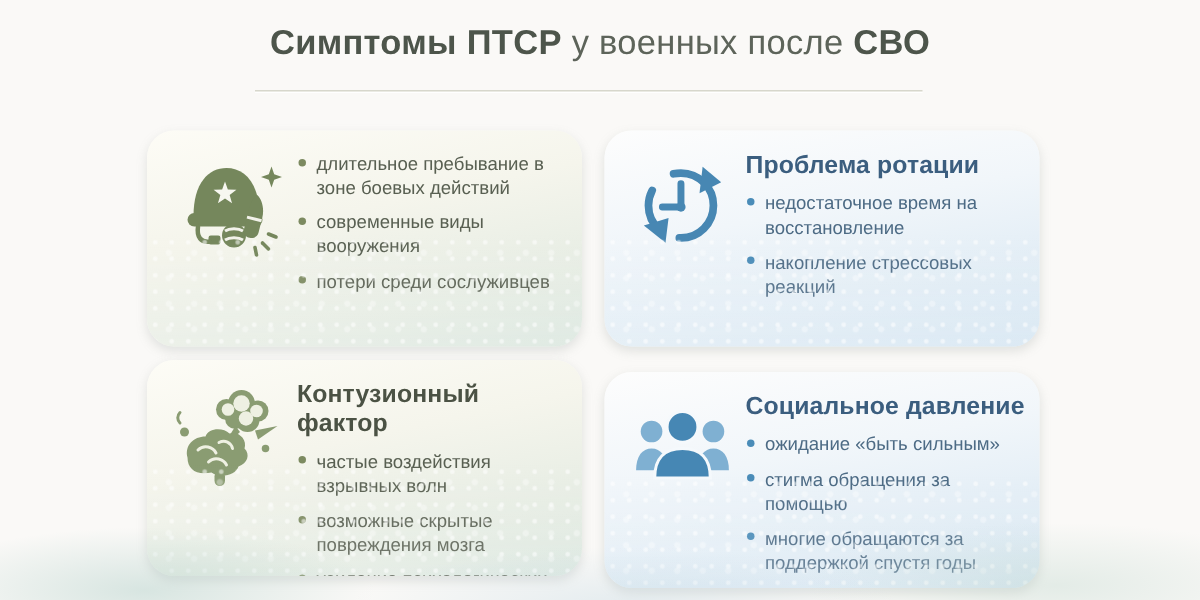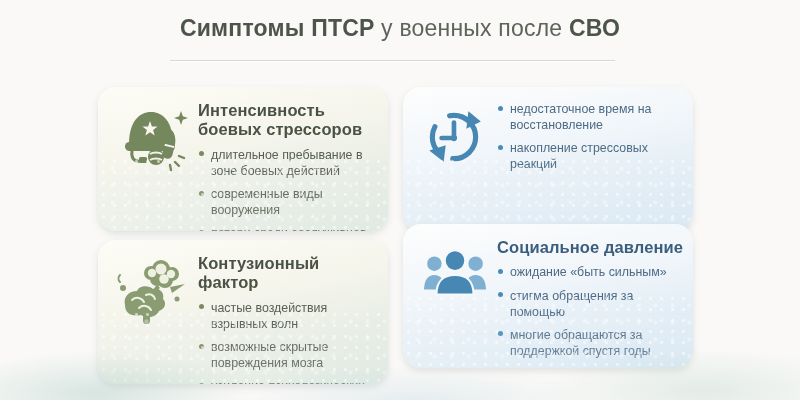--- a/index.html
+++ b/index.html
@@ -26,21 +26,21 @@
   .card{
     position:absolute;width:290px;height:144px;box-sizing:border-box;
     border-radius:18px;display:flex;align-items:flex-start;
     padding:10px 8px 10px 10px;
     box-shadow:0 3px 7px rgba(130,140,135,.22);
     overflow:hidden;
   }
   .card.c1{left:98px;top:87px;}
   .card.c2{left:403px;top:87px;}
   .card.c3{left:98px;top:240px;}
-  .card.c4{left:403px;top:224px;}
+  .card.c4{left:403px;top:248px;}
   .card.green{background:linear-gradient(168deg,#fdfcf6 0%,#f5f5ec 40%,#e5ece3 78%,#d9e6de 100%);}
   .card.blue{background:linear-gradient(170deg,#fdfdfd 0%,#f1f6fa 40%,#e0ecf5 75%,#d4e5f2 100%);}
   .card::after{ 
     content:"";position:absolute;left:0;right:0;bottom:0;height:52%;
     border-radius:0 0 18px 18px;pointer-events:none;
     background-image:
       radial-gradient(circle,rgba(255,255,255,.55) 1.1px,transparent 2px),
       radial-gradient(circle,rgba(255,255,255,.35) 1.6px,transparent 2.6px),
       linear-gradient(180deg,rgba(255,255,255,0),rgba(255,255,255,.18));
     background-size:11px 11px,17px 17px,100% 100%;
@@ -112,21 +112,20 @@
         </g>
         <g stroke="currentColor" stroke-width="2.4" stroke-linecap="round">
           <line x1="60" y1="60" x2="64" y2="64"></line>
           <line x1="64" y1="54" x2="69" y2="56"></line>
           <line x1="55" y1="63" x2="56" y2="68"></line>
         </g>
         <path d="M66 9 L67.8 14.2 L73 16 L67.8 17.8 L66 23 L64.2 17.8 L59 16 L64.2 14.2 Z" fill="currentColor"></path>
       </svg>
     </div>
     <div class="text-col">
-      <h2 class="card-title">Интенсивность боевых стрессоров</h2>
       <ul class="bullets">
         <li>длительное пребывание в зоне боевых действий</li>
         <li>современные виды вооружения</li>
         <li>потери среди сослуживцев</li>
       </ul>
     </div>
   </section>
 
   <section class="card blue c2">
     <div class="icon-col">
@@ -135,20 +134,21 @@
         <polygon points="45,7 57,17 43,24" fill="currentColor"></polygon>
         <polygon points="21,56 7,45 23,40" fill="currentColor"></polygon>
         <g stroke="currentColor" stroke-width="4.5" stroke-linecap="round">
           <line x1="31" y1="33" x2="31" y2="18"></line>
           <line x1="31" y1="33" x2="19" y2="33"></line>
         </g>
         <circle cx="31" cy="33" r="3" fill="currentColor"></circle>
       </svg>
     </div>
     <div class="text-col">
+      <h2 class="card-title">Проблема ротации</h2>
       <ul class="bullets">
         <li>недостаточное время на восстановление</li>
         <li>накопление стрессовых реакций</li>
       </ul>
     </div>
   </section>
 
   <section class="card green c3">
     <div class="icon-col">
       <svg class="icon-green" viewBox="0 0 76 76" color="#8a9c72">

